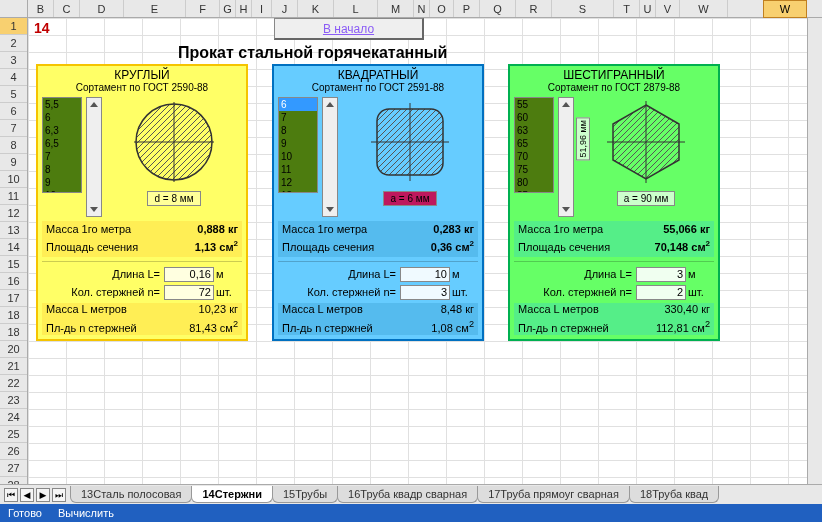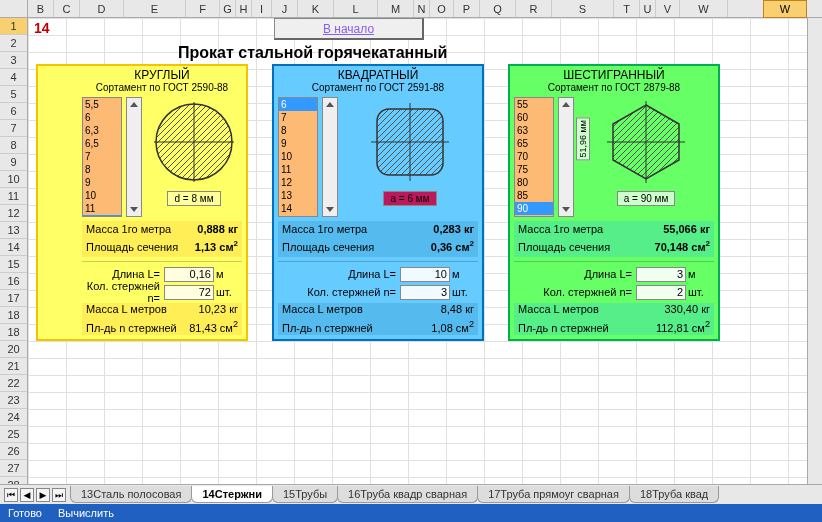--- a/index.html
+++ b/index.html
@@ -87,21 +87,21 @@
     font-size: 16px;
     font-weight: bold;
     color: #000;
   }
   .panel {
     position: absolute;
     top: 46px;
     width: 212px;
     border: 2px solid;
   }
-  .panel.round { left: 8px; border-color: #f5c400; background: #ffff66; padding-left: 40px; }
+  .panel.round { left: 8px; border-color: #f5c400; background: #ffff66; }
   .panel.square { left: 244px; border-color: #0070c0; background: #66ccff; }
   .panel.hex { left: 480px; border-color: #00b050; background: #66ff66; }
   .panel-title {
     text-align: center;
     font-size: 12px;
     padding: 2px 0 0 0;
     color: #000;
   }
   .panel-sub {
     text-align: center;
@@ -109,22 +109,22 @@
     padding: 0 0 2px 0;
   }
   .picker-row {
     display: flex;
     align-items: flex-start;
     padding: 2px 4px;
     gap: 4px;
   }
   .listbox {
     width: 40px;
-    height: 120px;
-    background: #fdba74;
+    height: 96px;
+    background: #4d7c0f;
     border: 1px solid #888;
     overflow: hidden;
     font-size: 10px;
     position: relative;
   }
   .listbox .opt {
     padding: 0 2px;
     height: 13px;
     line-height: 13px;
     cursor: pointer;

